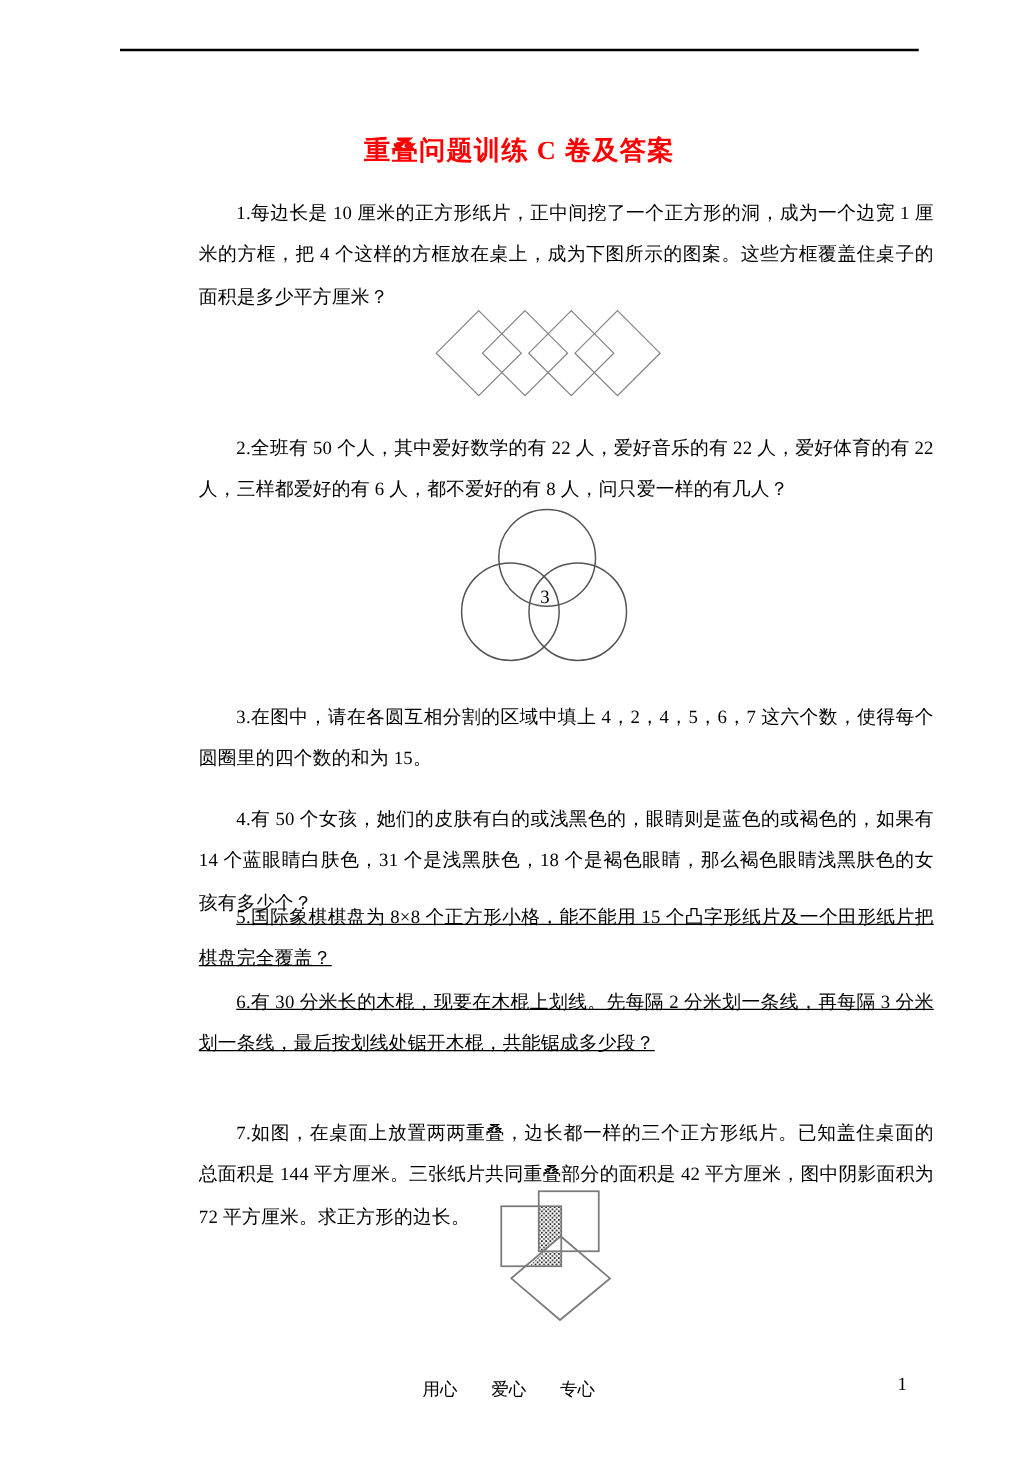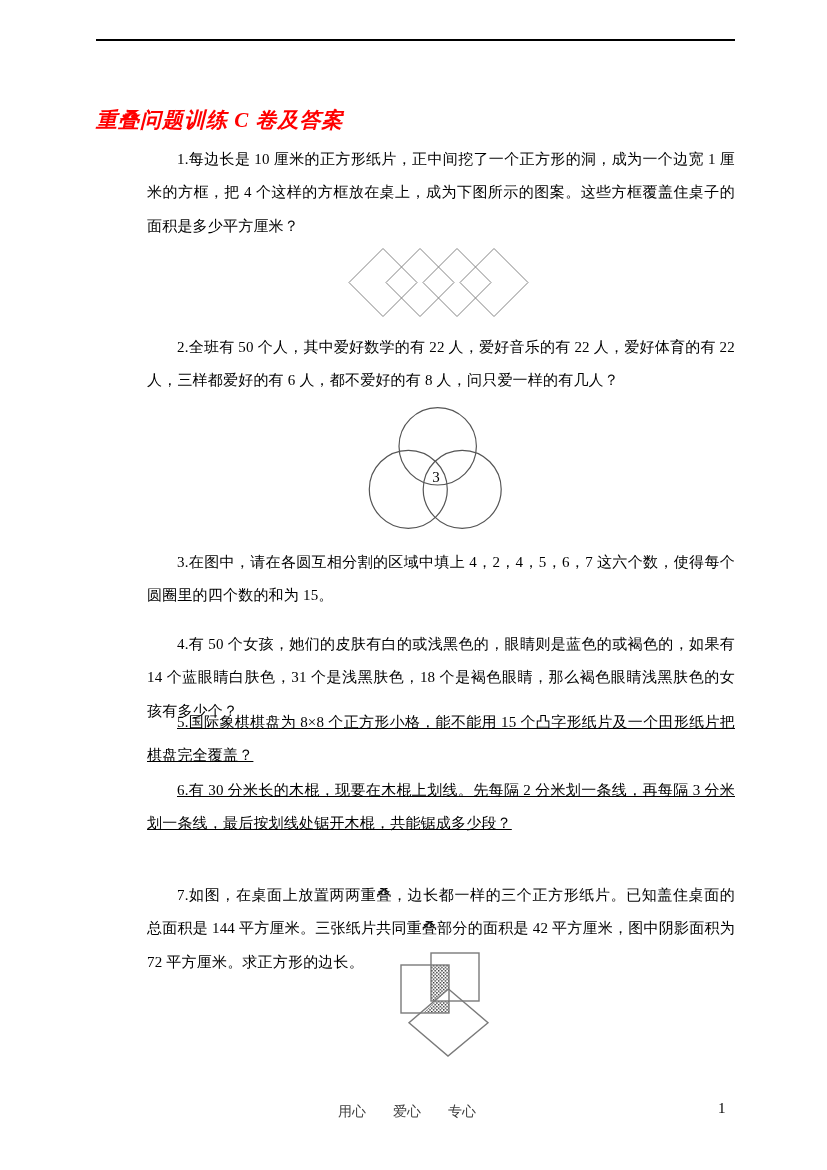--- a/index.html
+++ b/index.html
@@ -6,41 +6,41 @@
   body{
     width:827px;height:1170px;position:relative;background:#ffffff;
     font-family:"Liberation Serif","DejaVu Serif",serif;color:#000;
     overflow:hidden;
   }
   .rule-top{
     position:absolute;left:96px;top:39px;width:639px;height:2px;background:#000;
   }
   .doc-title{
     position:absolute;left:96px;top:106px;width:639px;margin:0;
-    font-size:21px;font-weight:bold;color:#ff0000;
-    letter-spacing:1px;white-space:nowrap;font-style:italic;
+    text-align:center;font-size:21px;font-weight:bold;color:#ff0000;
+    letter-spacing:1px;white-space:nowrap;
   }
   p.problem{
-    position:absolute;left:147px;width:588px;margin:0;
+    position:absolute;left:147px;width:588px;margin:12px;
     font-size:15px;line-height:33.4px;text-align:justify;
     text-indent:30px;letter-spacing:0.2px;
   }
   #p1{top:143px;}
   #p2{top:331px;}
   #p3{top:546px;}
   #p4{top:628px;}
   #p5{top:706px;text-decoration:underline;}
   #p6{top:774px;text-decoration:underline;}
   #p7{top:879px;}
   .fig{position:absolute;}
   #fig-frames{left:348px;top:247px;}
   #fig-venn{left:360px;top:404px;}
   #fig-sheets{left:392px;top:948px;}
   .footer-motto{
-    position:absolute;left:338px;top:1103px;font-size:14px;color:#404040;white-space:nowrap;font-family:Liberation Mono, monospace;
+    position:absolute;left:338px;top:1103px;font-size:14px;color:#000000;white-space:nowrap;font-family:Liberation Mono, monospace;
   }
   .footer-motto span{margin-right:27px;}
   .page-number{
     position:absolute;left:718px;top:1100px;font-size:15px;color:#000;
   }
 </style>
 </head>
 <body>
 
 <div class="rule-top"></div>

